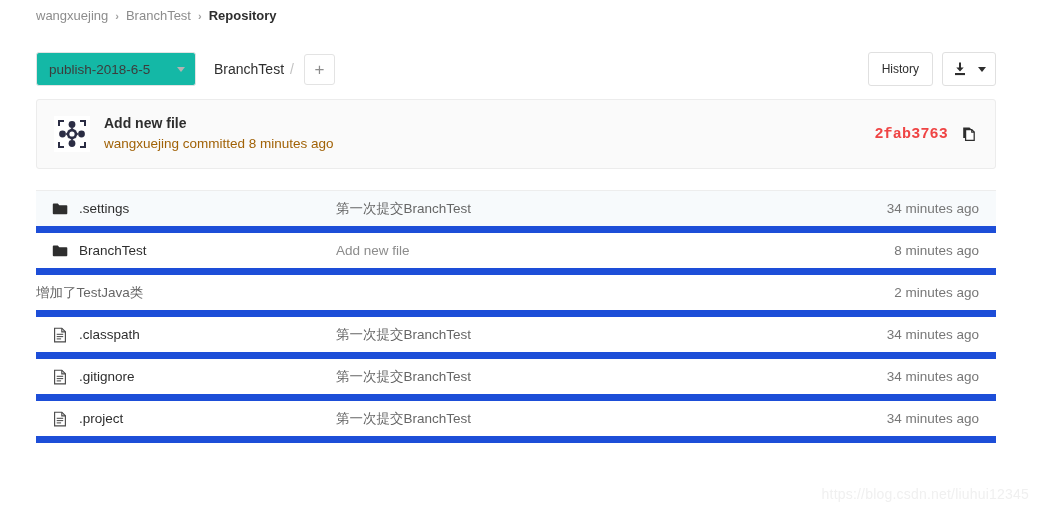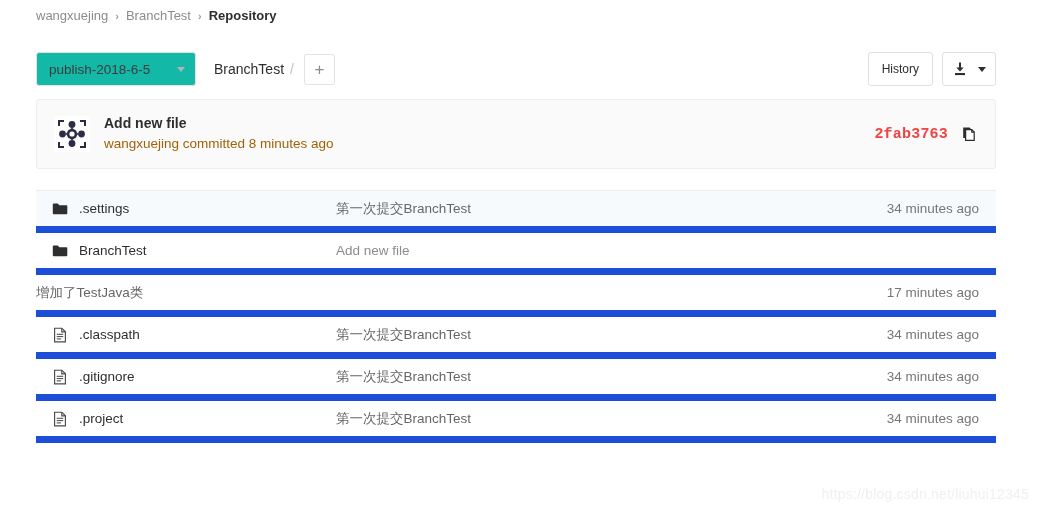--- a/index.html
+++ b/index.html
@@ -284,24 +284,25 @@
           <div class="col-update">34 minutes ago</div>
         </div>
         <div class="row">
           <div class="col-name">
             <span class="icon-wrap"><svg width="16" height="16" viewBox="0 0 16 16">
                 <path d="M0.8 3.4 a0.9 0.9 0 0 1 0.9 -0.9 h4.1 l1.5 1.7 h7.1 a0.9 0.9 0 0 1 0.9 0.9 v7.2 a0.9 0.9 0 0 1 -0.9 0.9 h-12.7 a0.9 0.9 0 0 1 -0.9 -0.9 z" fill="#2e2e2e"></path>
               </svg></span>
             <span>BranchTest</span>
           </div>
           <div class="col-commit muted">Add new file</div>
+          <div class="col-update">8 minutes ago</div>
         </div>
         <div class="row">
           <div class="col-commit">增加了TestJava类</div>
-          <div class="col-update">17 minutes ago</div>
+          <div class="col-update">2 minutes ago</div>
         </div>
         <div class="row">
           <div class="col-name">
             <span class="icon-wrap"><svg width="16" height="16" viewBox="0 0 16 16">
                 <path d="M2.6 1.2 h7.2 l3.6 3.6 v10 h-10.8 z" fill="#ffffff" stroke="#4a4a4a" stroke-width="1.15"></path>
                 <path d="M9.8 1.2 v3.6 h3.6" fill="none" stroke="#4a4a4a" stroke-width="1.15"></path>
                 <g stroke="#4a4a4a" stroke-width="1.05">
                   <line x1="4.7" y1="7.3" x2="11.2" y2="7.3"></line>
                   <line x1="4.7" y1="9.6" x2="11.2" y2="9.6"></line>
                   <line x1="4.7" y1="11.9" x2="9.1" y2="11.9"></line>

